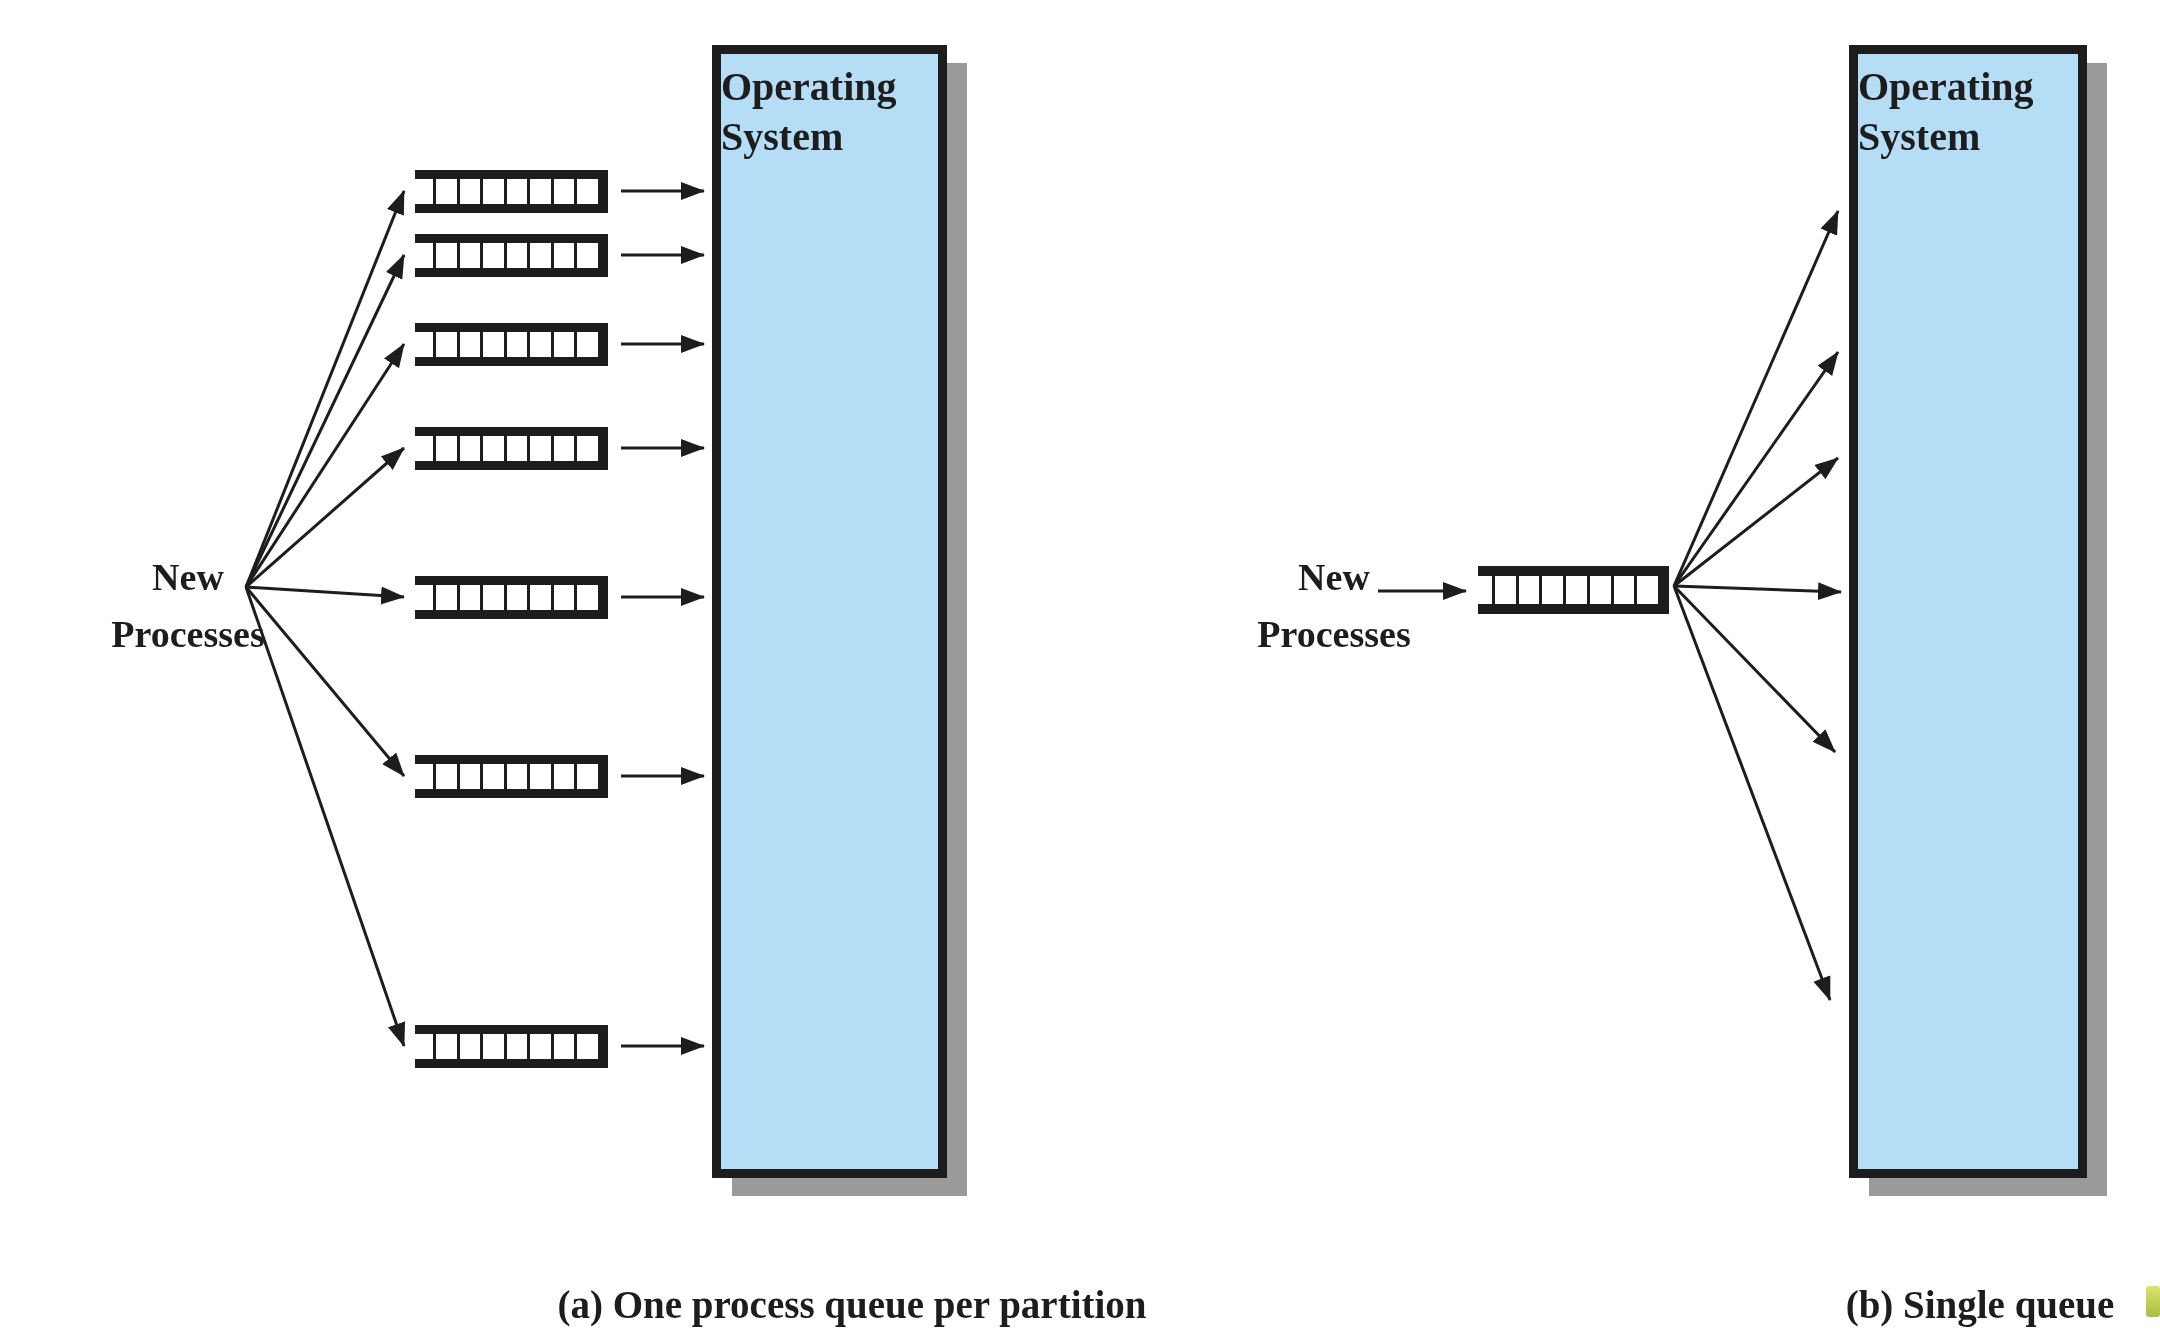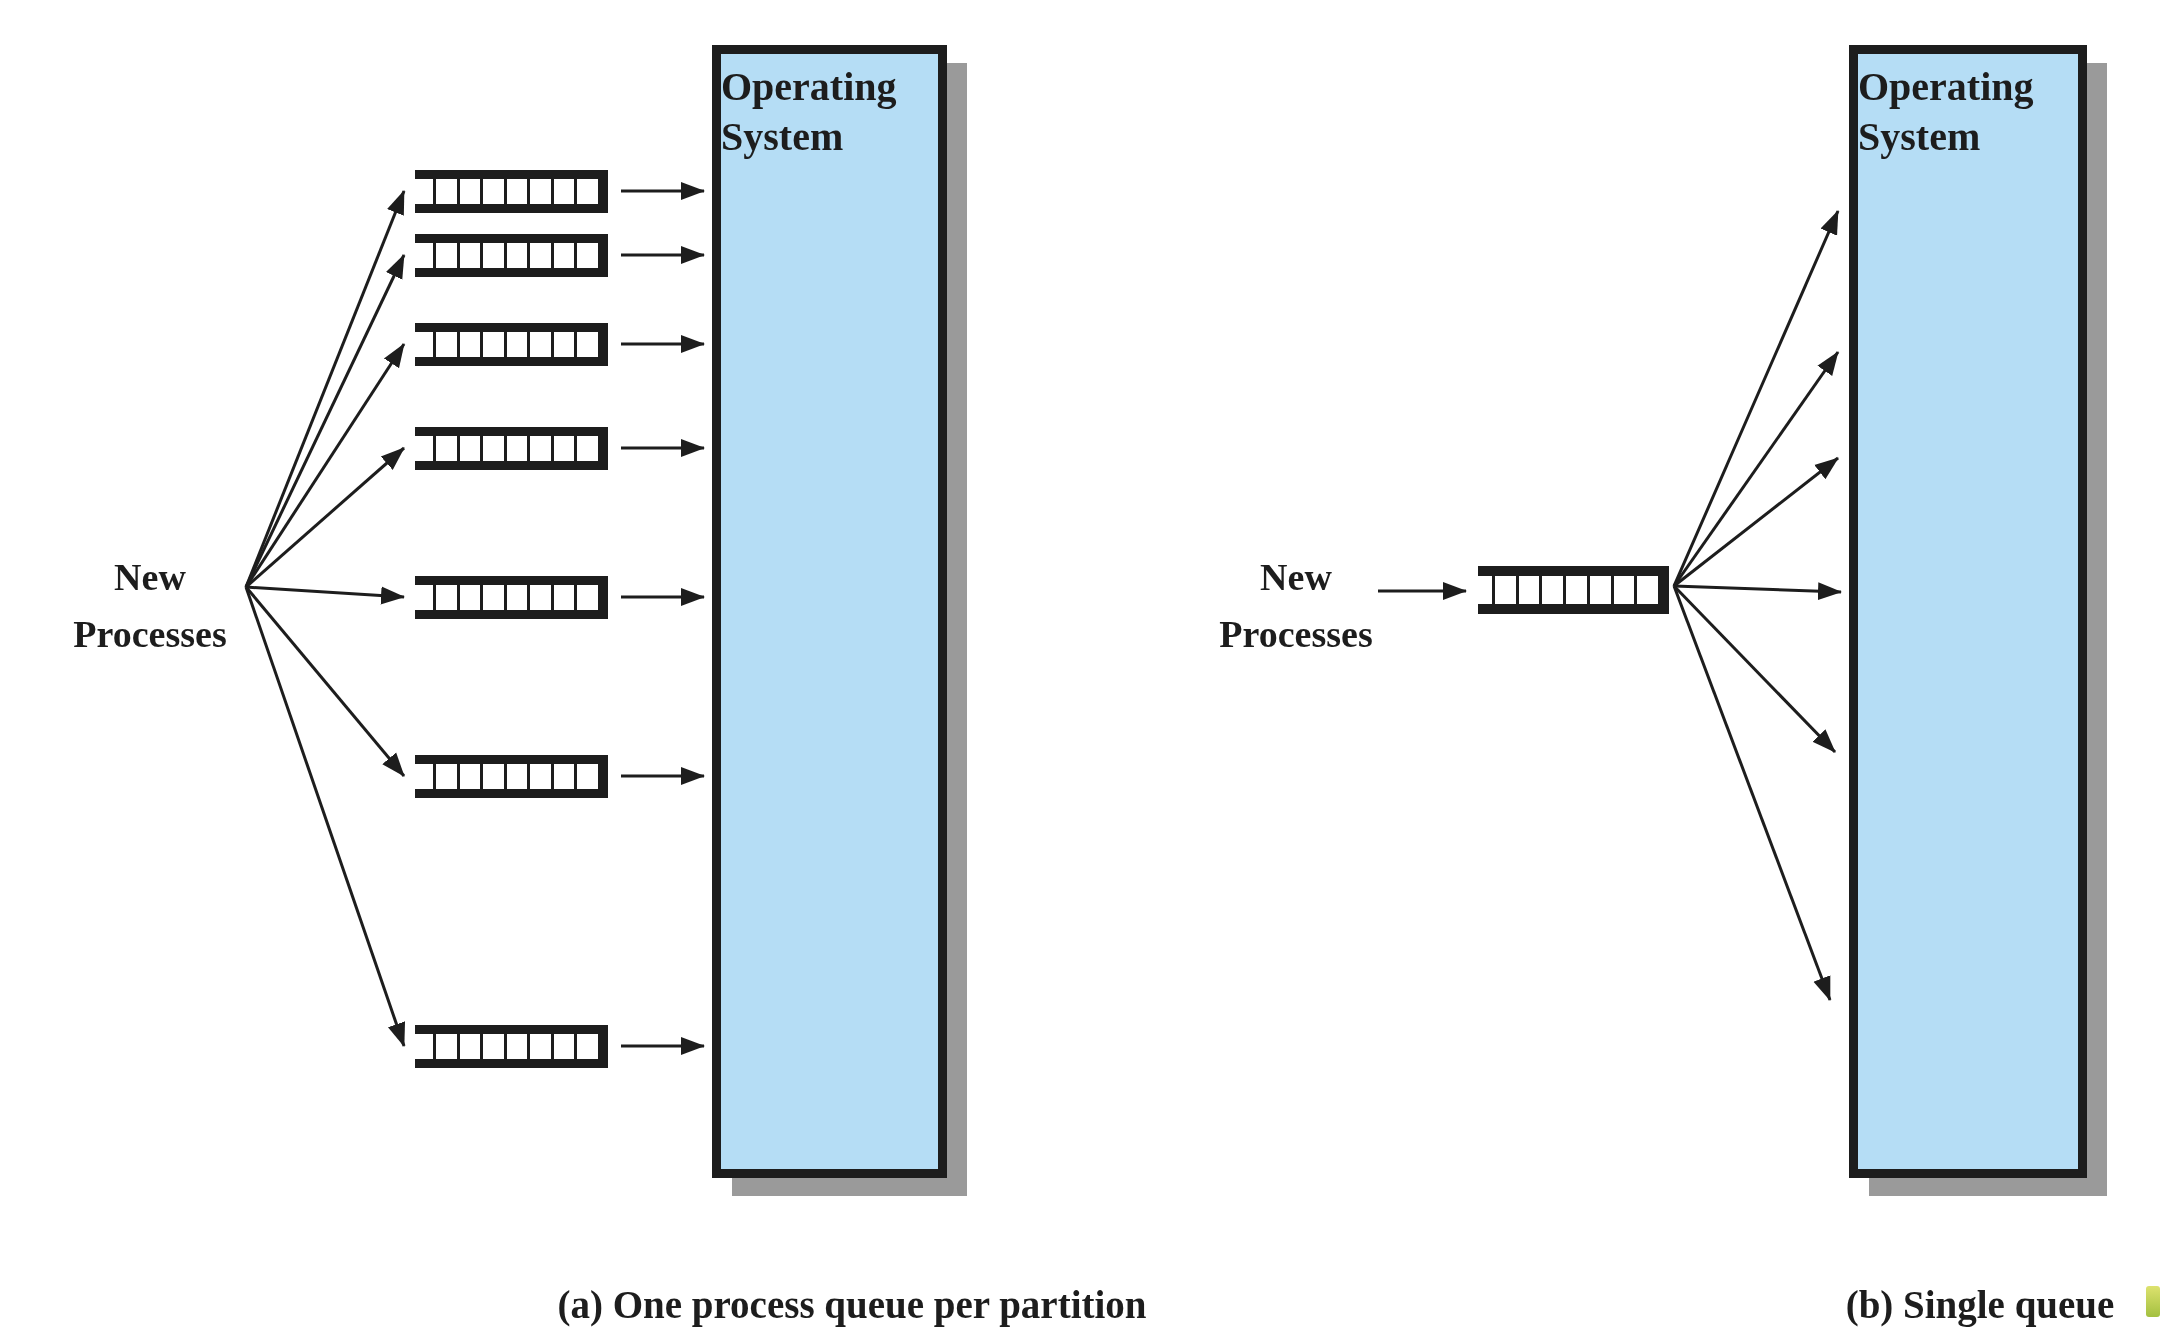--- a/index.html
+++ b/index.html
@@ -25,21 +25,21 @@
     position:absolute;box-sizing:border-box;background:#ffffff;
     border-top-style:solid;border-bottom-style:solid;border-right-style:solid;
     border-color:var(--outline,#1d1d1d);border-left:none;
     display:flex;flex-direction:row;align-items:stretch;
   }
   .queue .lead{flex:none;background:#ffffff;}
   .queue .cell{flex:1;background:#ffffff;border-left:3px solid var(--outline,#1d1d1d);}
 
   .np-label{
     position:absolute;transform:translateX(-50%);text-align:center;
-    font-weight:bold;font-size:38px;line-height:57px;white-space:nowrap;
+    font-weight:bold;font-size:38px;line-height:57px;white-space:nowrap;margin-left:38px;
   }
   .caption{
     position:absolute;transform:translateX(-50%);text-align:center;
     font-weight:bold;font-size:39px;line-height:44px;white-space:nowrap;
   }
   .edge-mark{
     position:absolute;
     background:linear-gradient(180deg,var(--mark-top,#dde26e) 0%,var(--mark-bottom,#a3c040) 100%);
     border-radius:3px;
   }

